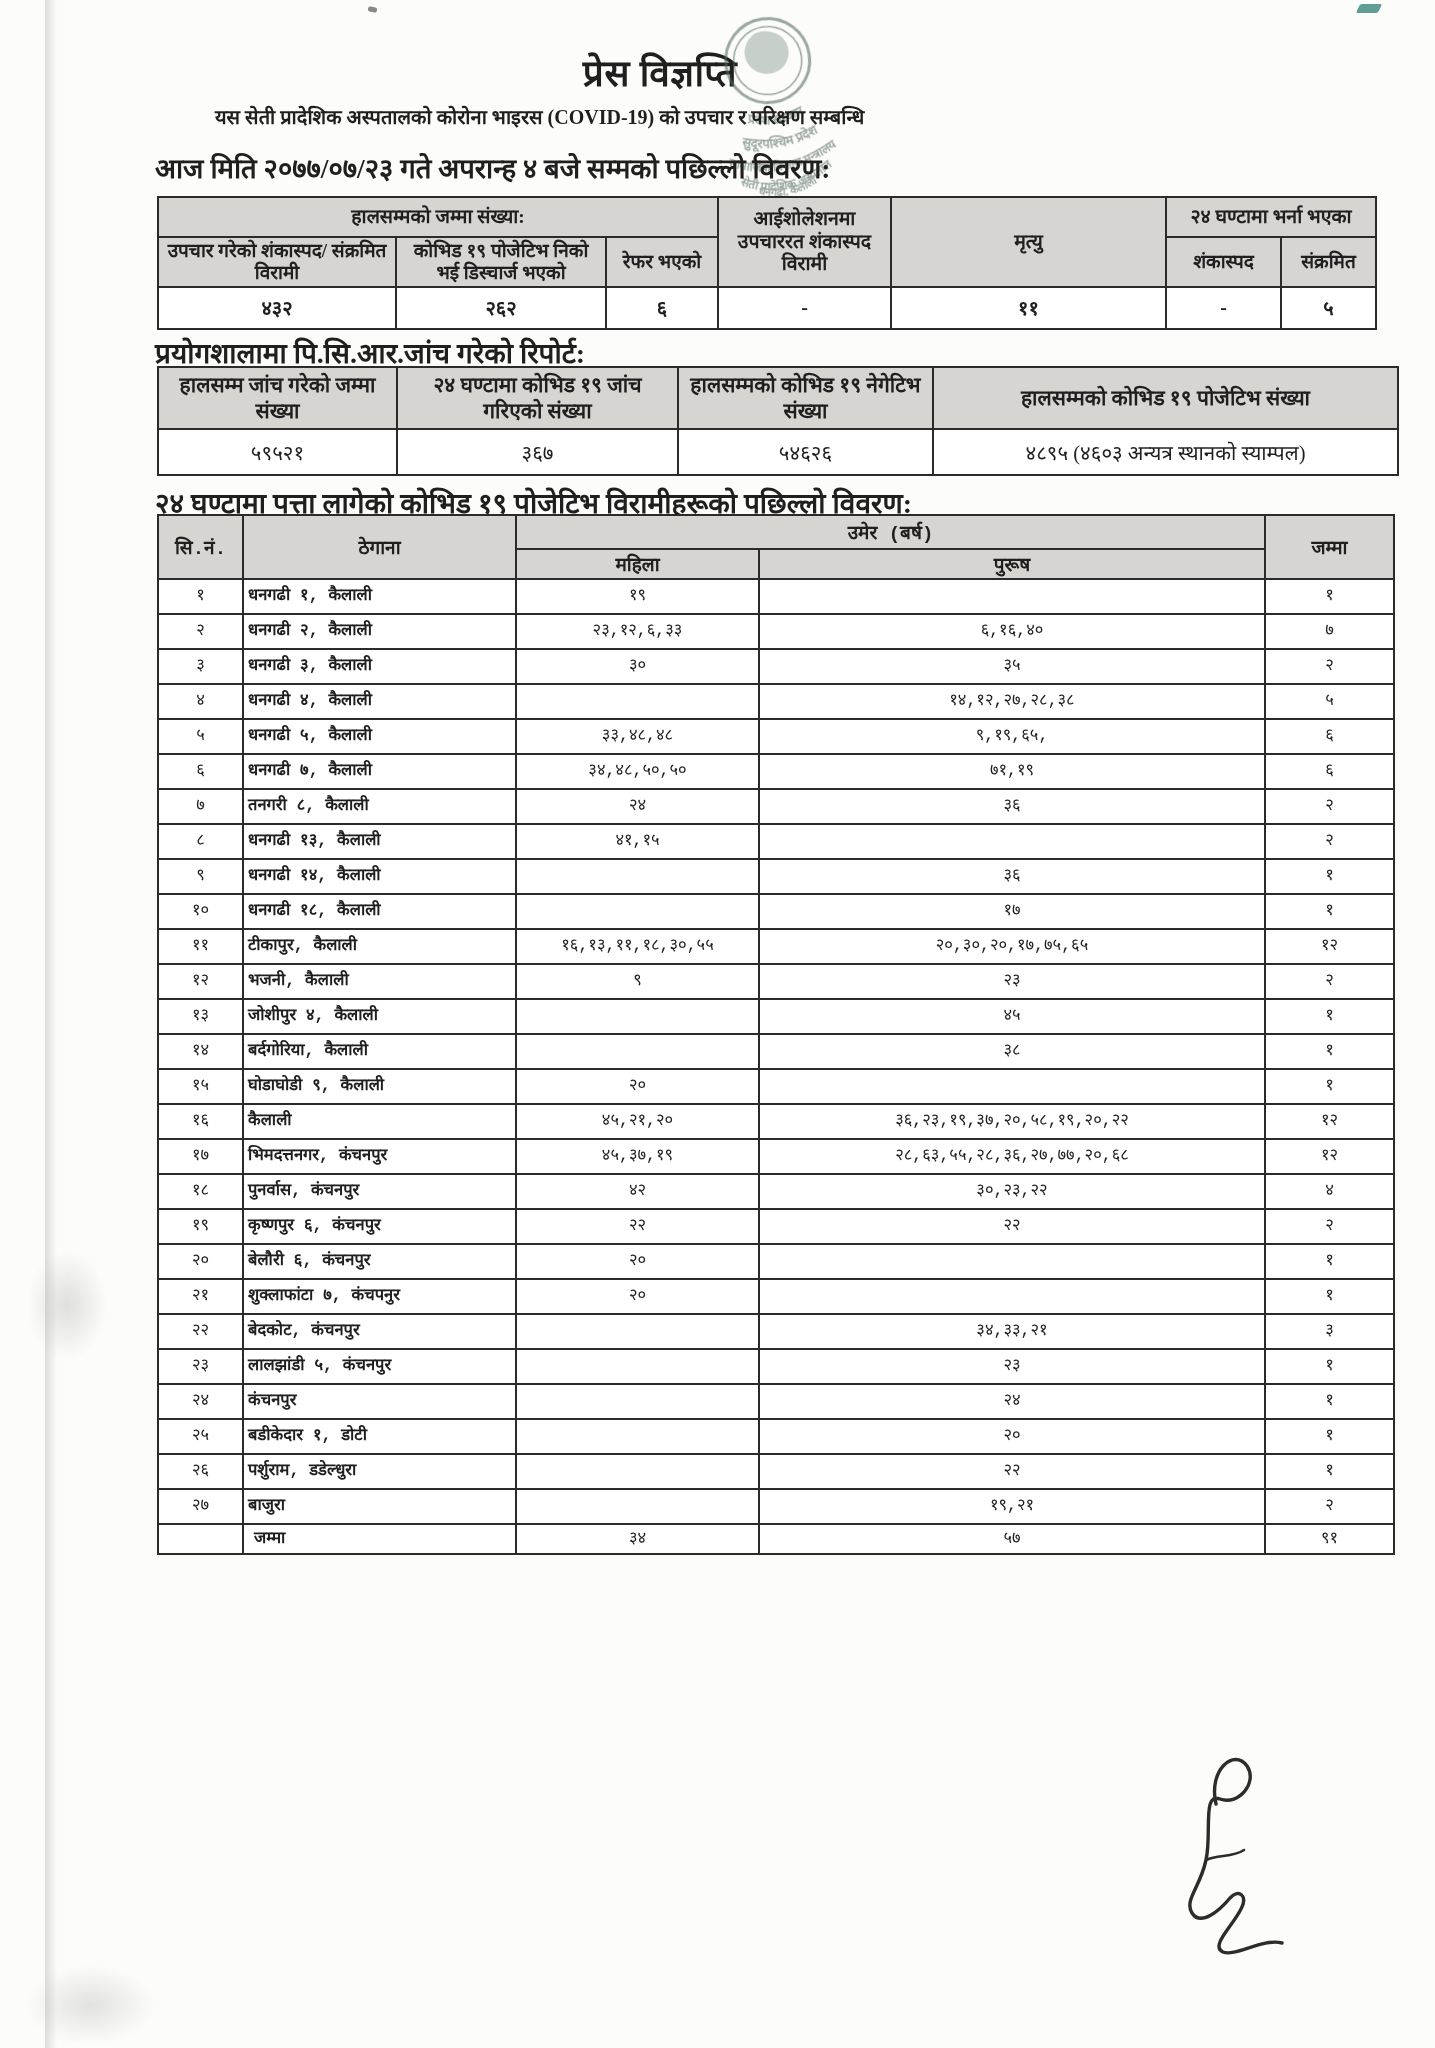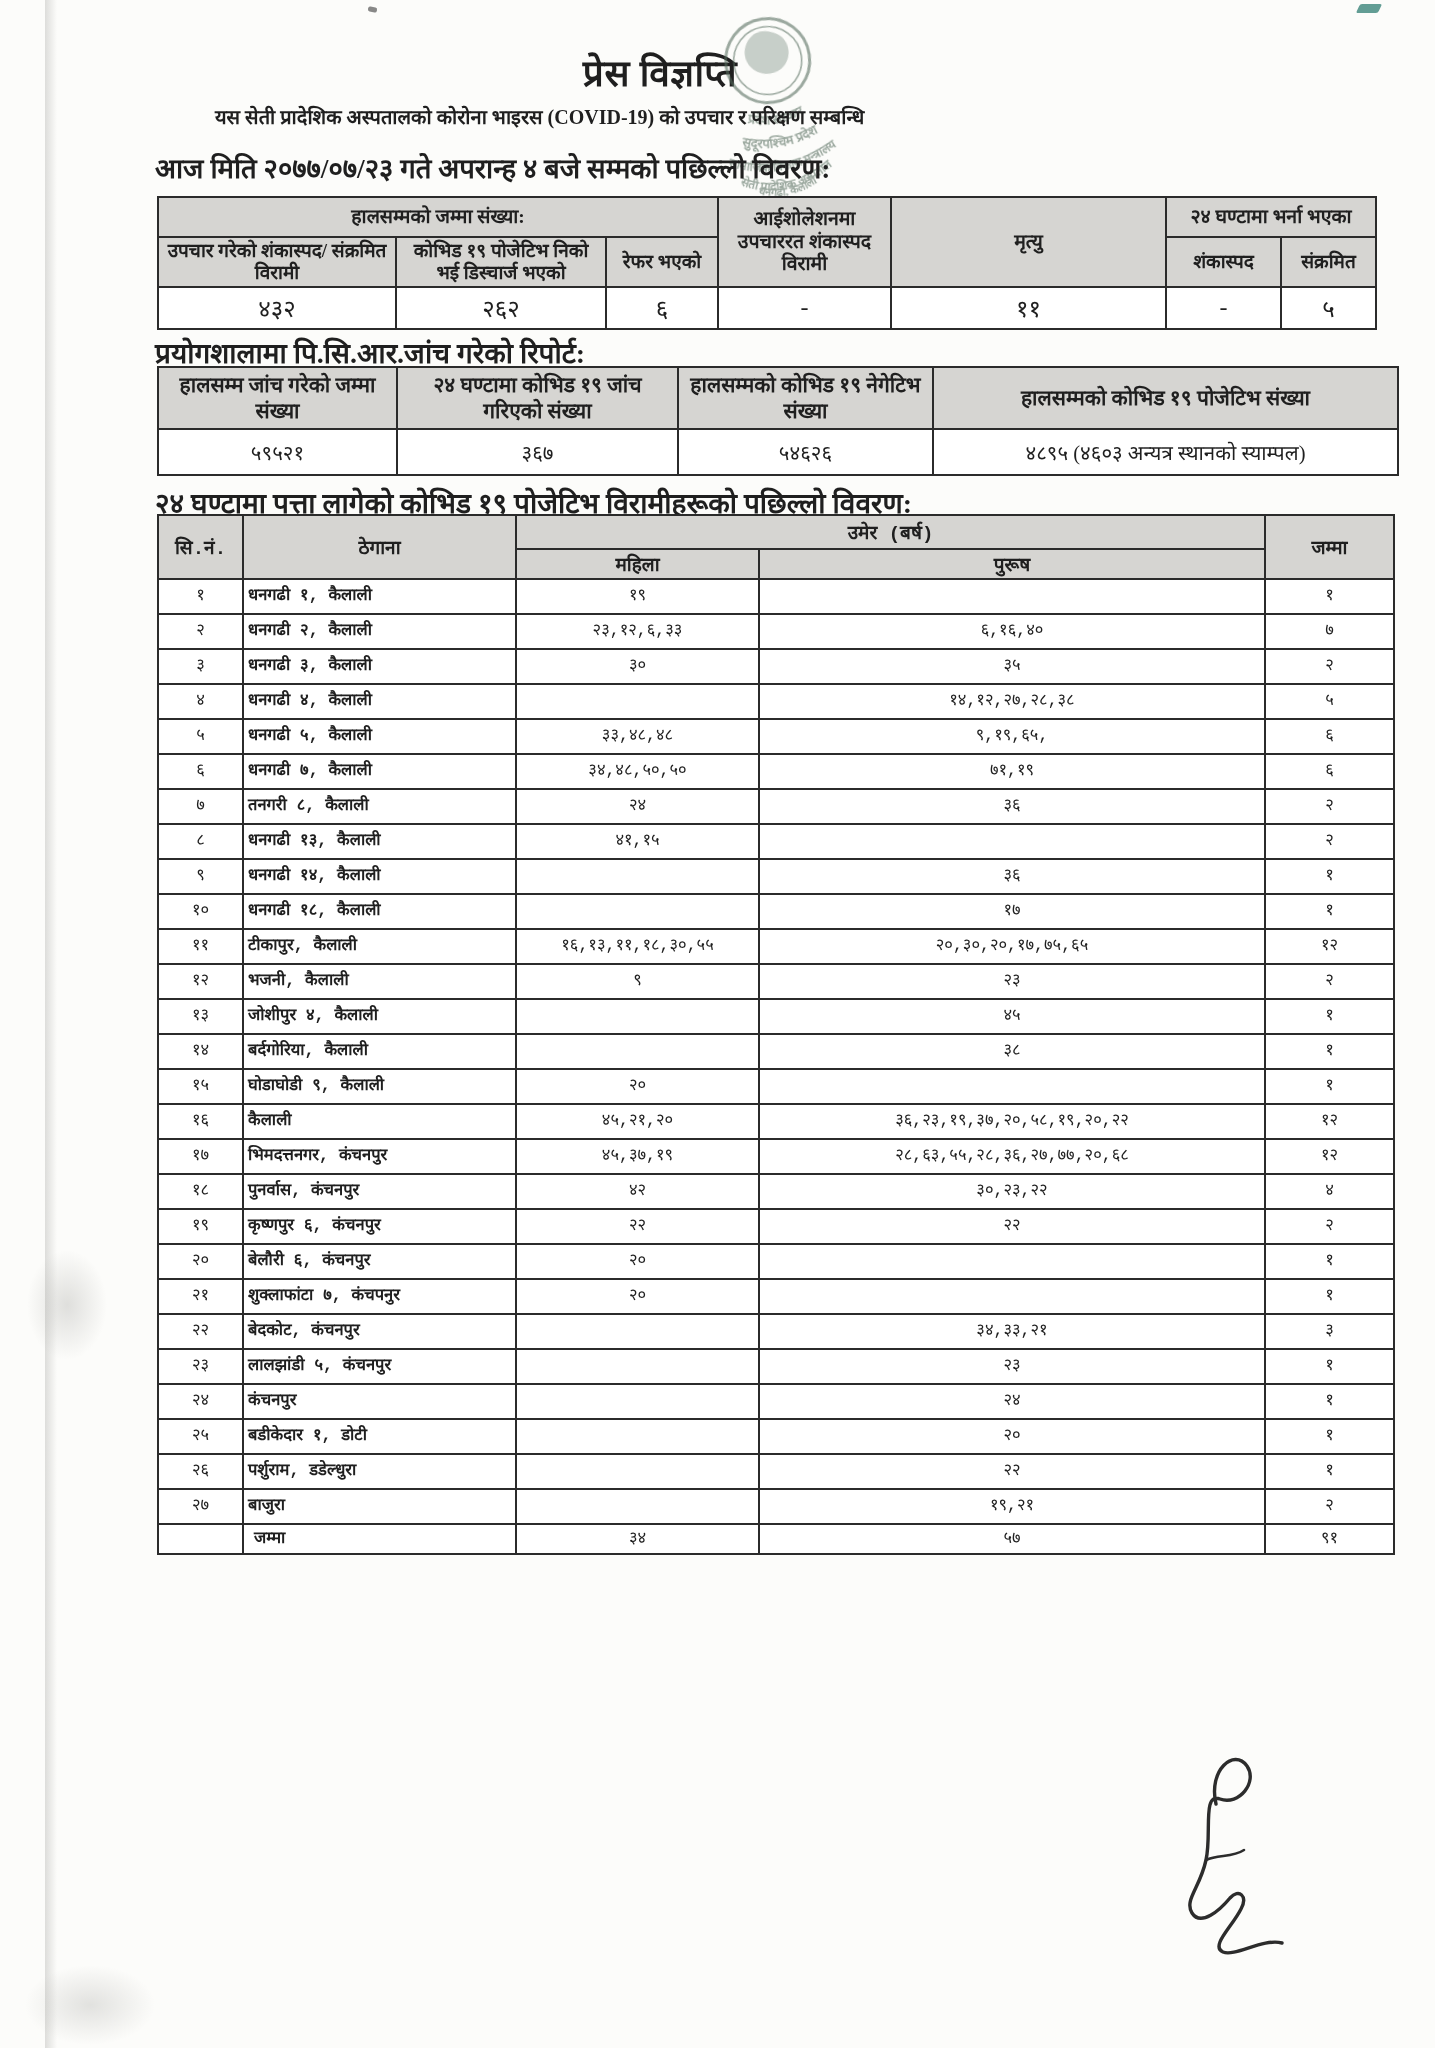--- a/index.html
+++ b/index.html
@@ -30,21 +30,21 @@
   table{border-collapse:collapse;table-layout:fixed;background:#fff;}
   th,td{border:2px solid #2b2b2b;overflow:hidden;}
   th{background:#d6d5d2;font-weight:700;text-align:center;}
   td{text-align:center;}
 
   
   .t1{position:absolute;left:112px;top:196px;width:1218px;font-size:19px;}
   .t1 th{line-height:1.15;padding:2px 4px;}
   .t1 .r1 th{height:34px;font-size:19.5px;}
   .t1 .r2 th{height:42px;}
-  .t1 td{height:38px;font-size:24px;font-weight:400;}
+  .t1 td{height:38px;font-size:20px;font-weight:700;}
 
   .section-title{position:absolute;left:110px;font-size:28px;font-weight:700;}
   .st-pcr{top:333px;}
   .st-patients{top:483px;}
 
   
   .t2{position:absolute;left:112px;top:366px;width:1240px;}
   .t2 th{height:56px;font-size:21px;line-height:1.25;padding:2px 8px;}
   .t2 td{height:42px;font-size:20.5px;font-weight:500;}
 

